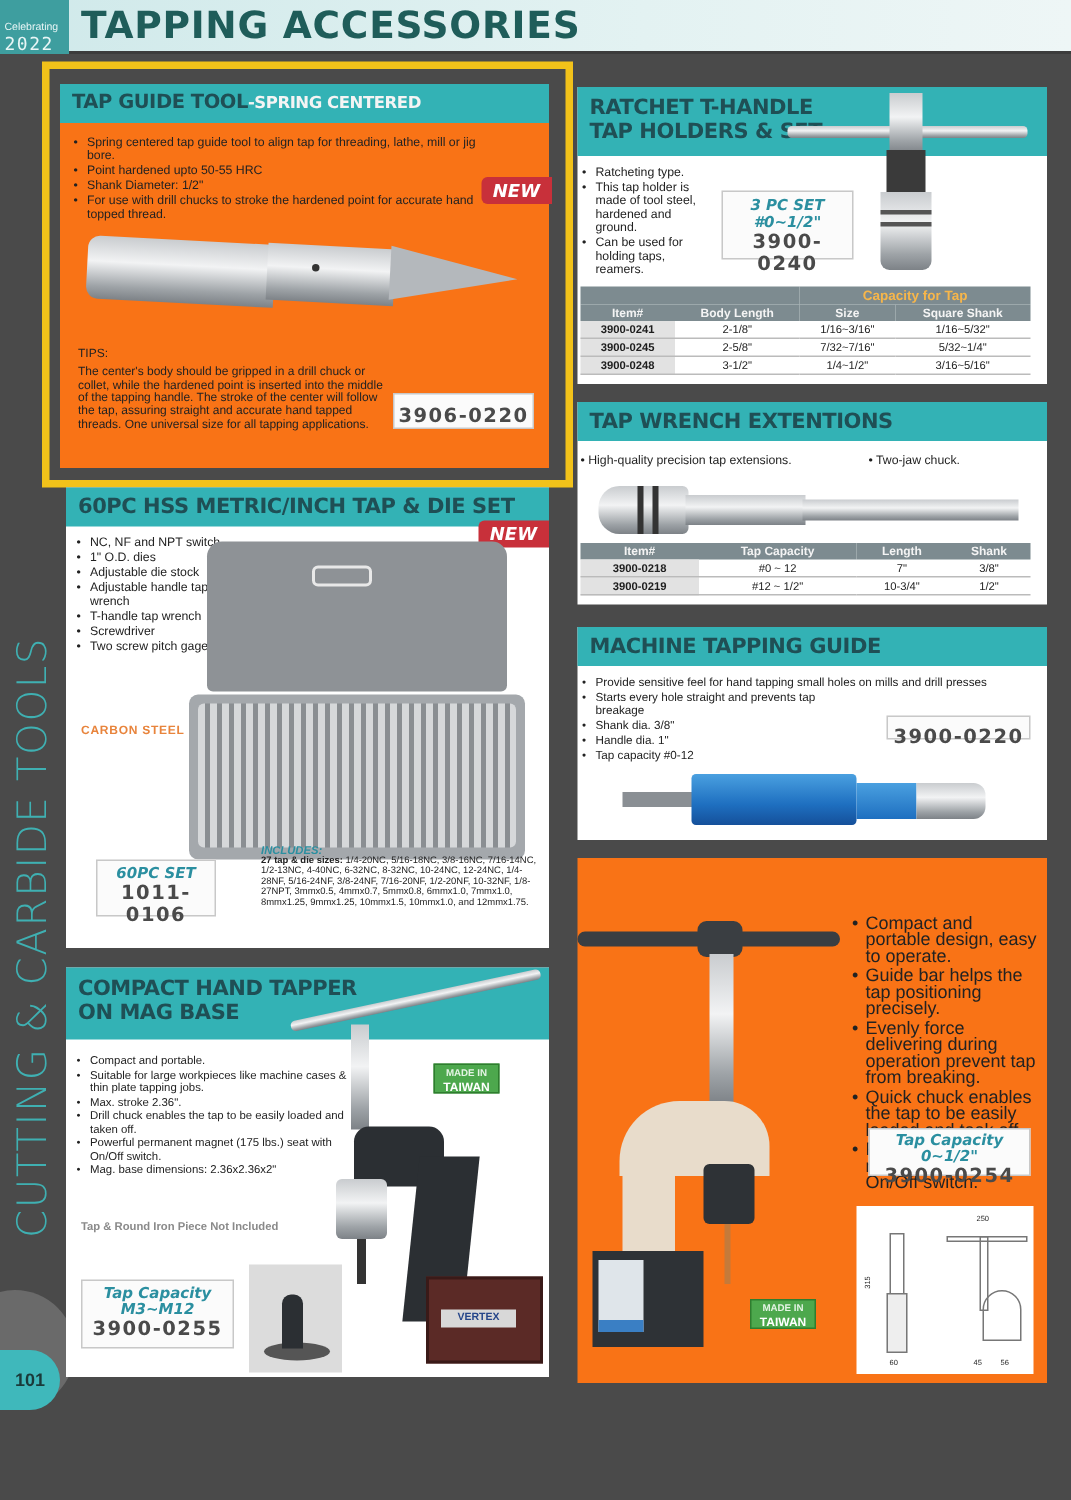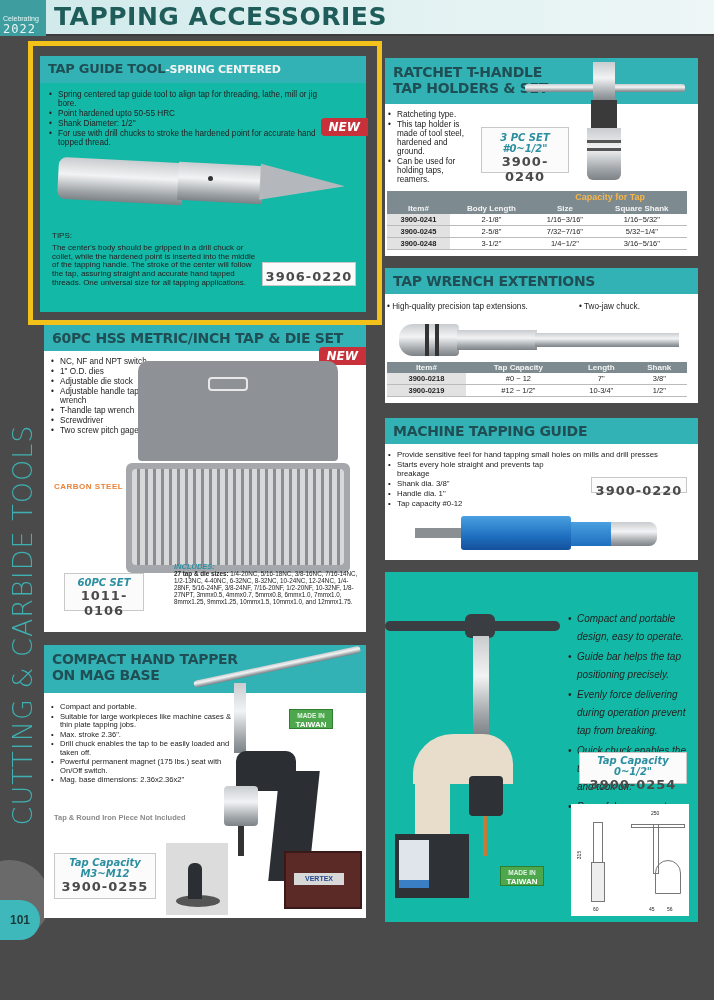--- a/index.html
+++ b/index.html
@@ -11,21 +11,21 @@
   .celebrating .c1 { position: absolute; left: 3px; top: 15px; font-size: 7px; }
   .celebrating .c2 { position: absolute; left: 3px; top: 22px; font-size: 12px; letter-spacing: 1px; font-family: "DejaVu Sans Mono", monospace; }
   .page-title { position: absolute; left: 54px; top: 2px; font-size: 25px; font-weight: bold; color: #1f5d5a; letter-spacing: 0.5px; font-family: "DejaVu Sans", sans-serif; }
 
   .side-text { position: absolute; left: 2px; top: 380px; width: 40px; height: 490px; }
   .side-text span { position: absolute; left: 50%; top: 50%; transform: translate(-50%,-50%) rotate(-90deg); white-space: nowrap; color: #3fb0b2; font-size: 27px; letter-spacing: 1px; font-family: "DejaVu Sans", sans-serif; font-weight: 300; }
   .gear { position: absolute; left: -30px; top: 860px; width: 80px; height: 80px; border-radius: 50%; background: #6a6a6a; }
   .page-num { position: absolute; left: 0; top: 900px; width: 40px; height: 40px; border-radius: 0 20px 20px 0; background: #3fb8bb; color: #1a3a3a; font-size: 12px; font-weight: bold; display: flex; align-items: center; justify-content: center; }
 
   .panel { position: absolute; background: #ffffff; }
-  .panel.blue { background: #14b8a6; }
+  .panel.blue { background: #f97316; }
   .panel-head { background: #33b2b5; color: #1f4f55; font-weight: bold; font-family: "DejaVu Sans", sans-serif; font-size: 13px; line-height: 14px; padding: 6px 8px; letter-spacing: -0.3px; transform-origin: left; }
   .panel-head .sub { color: #f4f4f4; font-size: 11px; }
 
   .bullets { list-style: none; font-size: 8.2px; line-height: 9px; color: #222; }
   .bullets li { position: relative; padding-left: 10px; margin-bottom: 1px; }
   .bullets li::before { content: "•"; position: absolute; left: 1px; top: 0; }
 
   .code-box { position: absolute; background: #fbfbfb; border: 1px solid #c8c8c8; text-align: center; color: #555; font-family: "DejaVu Sans", sans-serif; }
   .code-box .cap { color: #2b8fa0; font-style: italic; font-weight: bold; font-size: 10px; }
   .code-box .code { font-size: 15px; letter-spacing: 1px; color: #4a4a4a; font-weight: bold; }
@@ -287,21 +287,21 @@
     <div style="position:absolute;left:0;top:15px;width:175px;height:10px;background:#3a3e42;border-radius:5px;"></div>
     <div style="position:absolute;left:80px;top:8px;width:30px;height:24px;background:#3a3e42;border-radius:6px;"></div>
     <div class="steel" style="position:absolute;left:88px;top:30px;width:16px;height:100px;"></div>
     <div style="position:absolute;left:28px;top:128px;width:100px;height:50px;background:#e8dccb;border-radius:40px 30px 0 0;"></div>
     <div style="position:absolute;left:30px;top:170px;width:35px;height:60px;background:#e8dccb;"></div>
     <div style="position:absolute;left:84px;top:170px;width:34px;height:40px;background:#2e3236;border-radius:4px;"></div>
     <div style="position:absolute;left:98px;top:210px;width:4px;height:40px;background:#c47a3a;"></div>
     <div style="position:absolute;left:10px;top:228px;width:74px;height:64px;background:#2e3236;"></div>
     <div style="position:absolute;left:14px;top:234px;width:30px;height:48px;background:#dfe5ea;border-bottom:8px solid #3a7fc4;"></div>
   </div>
-  <ul class="bullets" style="position:absolute;left:182px;top:38px;width:125px;font-size:10px;line-height:18px;font-style:italic;">
+  <ul class="bullets" style="position:absolute;left:182px;top:38px;width:125px;font-size:12px;line-height:11px;">
     <li style="margin-bottom:2px;">Compact and portable design, easy to operate.</li>
     <li style="margin-bottom:2px;">Guide bar helps the tap positioning precisely.</li>
     <li style="margin-bottom:2px;">Evenly force delivering during operation prevent tap from breaking.</li>
     <li style="margin-bottom:2px;">Quick chuck enables the tap to be easily loaded and took off.</li>
     <li>Powerful permanent magnet seat with On/Off switch.</li>
   </ul>
   <div class="code-box" style="left:194px;top:180px;width:108px;height:32px;padding-top:2px;">
     <div class="cap">Tap Capacity 0~1/2"</div>
     <div class="code" style="font-size:13px;">3900-0254</div>
   </div>

